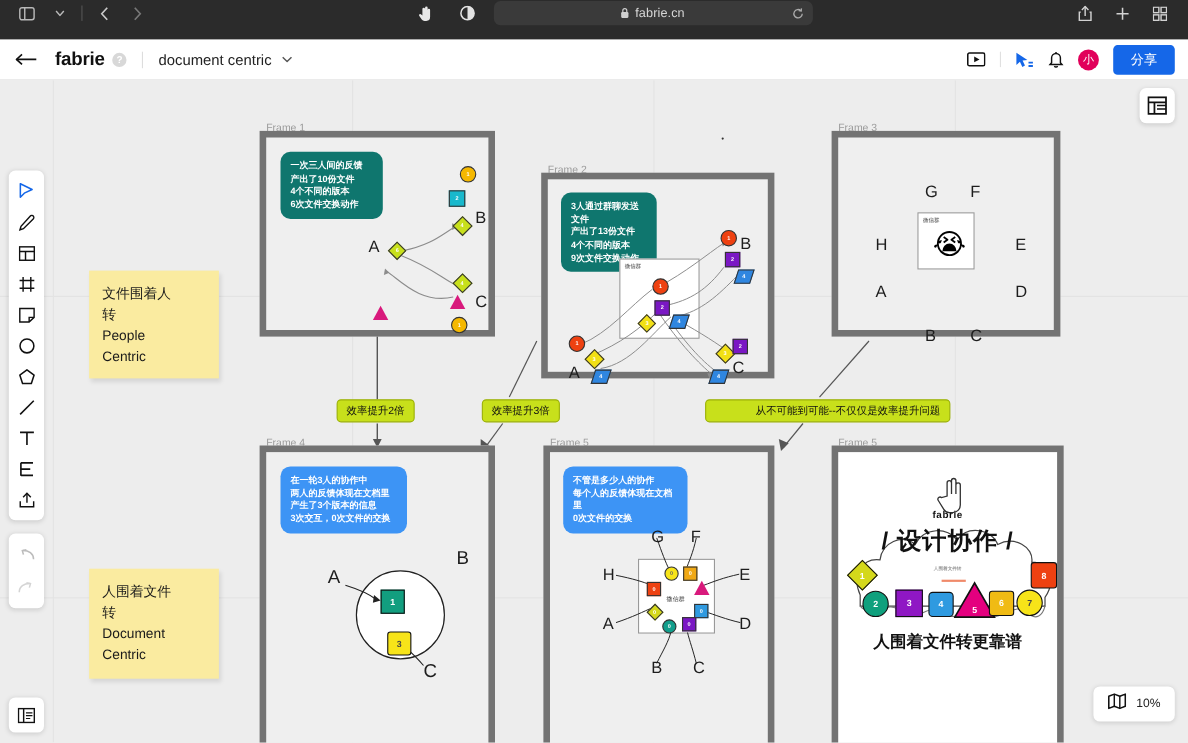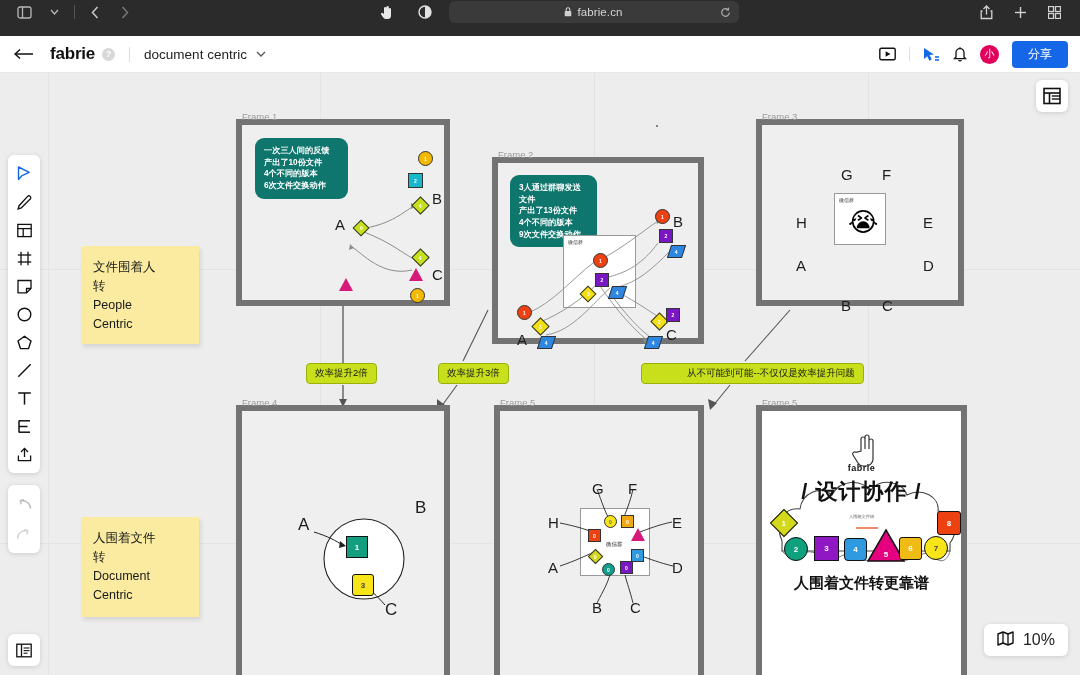--- a/index.html
+++ b/index.html
@@ -86,21 +86,21 @@
     box-shadow:0 1px 5px rgba(0,0,0,.14);display:flex;align-items:center;justify-content:center;color:#111;
   }
   .widget-btn{
     position:absolute;right:12px;top:7px;width:32px;height:32px;background:#fff;border-radius:6px;
     box-shadow:0 1px 5px rgba(0,0,0,.14);display:flex;align-items:center;justify-content:center;
   }
   .zoom-pill{
     position:absolute;right:12px;top:551px;height:32px;background:#fff;border-radius:6px;
     box-shadow:0 1px 5px rgba(0,0,0,.14);display:flex;align-items:center;gap:9px;padding:0 13px;
   }
-  .zoom-pill .zlabel{font-size:16px;color:#222;}
+  .zoom-pill .zlabel{font-size:11px;color:#222;}
 
   
   .sticky{
     position:absolute;background:#faeba0;padding:12px 12px;
     font-size:12.5px;line-height:1.52;color:#1a1a1a;
     box-shadow:2px 3px 4px rgba(0,0,0,.10);
   }
 
   
   .frame{position:absolute;background:#efefef;border:6px solid #737373;}
@@ -553,37 +553,48 @@
     <line x1="730" y1="312" x2="712" y2="334" stroke="#555" stroke-width="1.1"></line>
     <polygon points="708,326 717,330 710,337" fill="#555"></polygon>
   </svg>
 
   <div class="green-label" style="left:306px;top:290px;">效率提升2倍</div>
   <div class="green-label" style="left:438px;top:290px;">效率提升3倍</div>
   <div class="green-label" style="left:641px;top:290px;padding-left:45px;">从不可能到可能--不仅仅是效率提升问题</div>
 
   <div class="frame" style="left:236px;top:332px;width:214px;height:285px;">
     <div class="frame-label">Frame 4</div>
+    <div class="blue-note" style="left:13px;top:13px;width:115px;">
+      <div>在一轮3人的协作中</div>
+      <div>两人的反馈体现在文档里</div>
+      <div>产生了3个版本的信息</div>
+      <div>3次交互，0次文件的交换</div>
+    </div>
 
     <svg class="overlay" width="214" height="285">
       <circle cx="122" cy="148" r="40" fill="#ffffff" stroke="#222" stroke-width="1.1"></circle>
       <path d="M72,121 C85,125 95,130 100,134" fill="none" stroke="#222" stroke-width="1"></path>
       <polygon points="98,130 104,135 97,137" fill="#222"></polygon>
       <path d="M143,194 C135,185 128,178 122,175" fill="none" stroke="#222" stroke-width="1"></path>
       <polygon points="118,171 125,174 120,179" fill="#222"></polygon>
     </svg>
     <div class="alpha" style="left:56px;top:104px;font-size:17px;">A</div>
     <div class="alpha" style="left:173px;top:87px;font-size:17px;">B</div>
     <div class="alpha" style="left:143px;top:189px;font-size:17px;">C</div>
     <div style="position:absolute;left:104px;top:125px;width:22px;height:22px;background:#129e7f;border:1px solid #111;display:flex;align-items:center;justify-content:center;font-size:8px;color:#fff;font-weight:700;">1</div>
     <div style="position:absolute;left:110px;top:163px;width:22px;height:22px;background:#f7e419;border:1px solid #111;border-radius:3px;display:flex;align-items:center;justify-content:center;font-size:8px;color:#444;font-weight:700;">3</div>
   </div>
 
   <div class="frame" style="left:494px;top:332px;width:210px;height:285px;">
     <div class="frame-label">Frame 5</div>
+    <div class="blue-note" style="left:12px;top:13px;width:113px;">
+      <div>不管是多少人的协作</div>
+      <div>每个人的反馈体现在文档里</div>
+      <div>0次文件的交换</div>
+    </div>
 
     <div class="wechat-box" style="left:80px;top:97px;width:70px;height:68px;"></div>
     <div class="wechat-center" style="left:106px;top:130px;">微信群</div>
 
     <svg class="overlay" width="210" height="285">
       <g fill="none" stroke="#222" stroke-width=".9">
         <path d="M97,78 C102,92 105,100 108,106"></path>
         <path d="M133,78 C130,92 126,100 124,106"></path>
         <path d="M60,112 C75,115 85,118 92,121"></path>
         <path d="M172,111 C158,114 148,118 140,121"></path>

